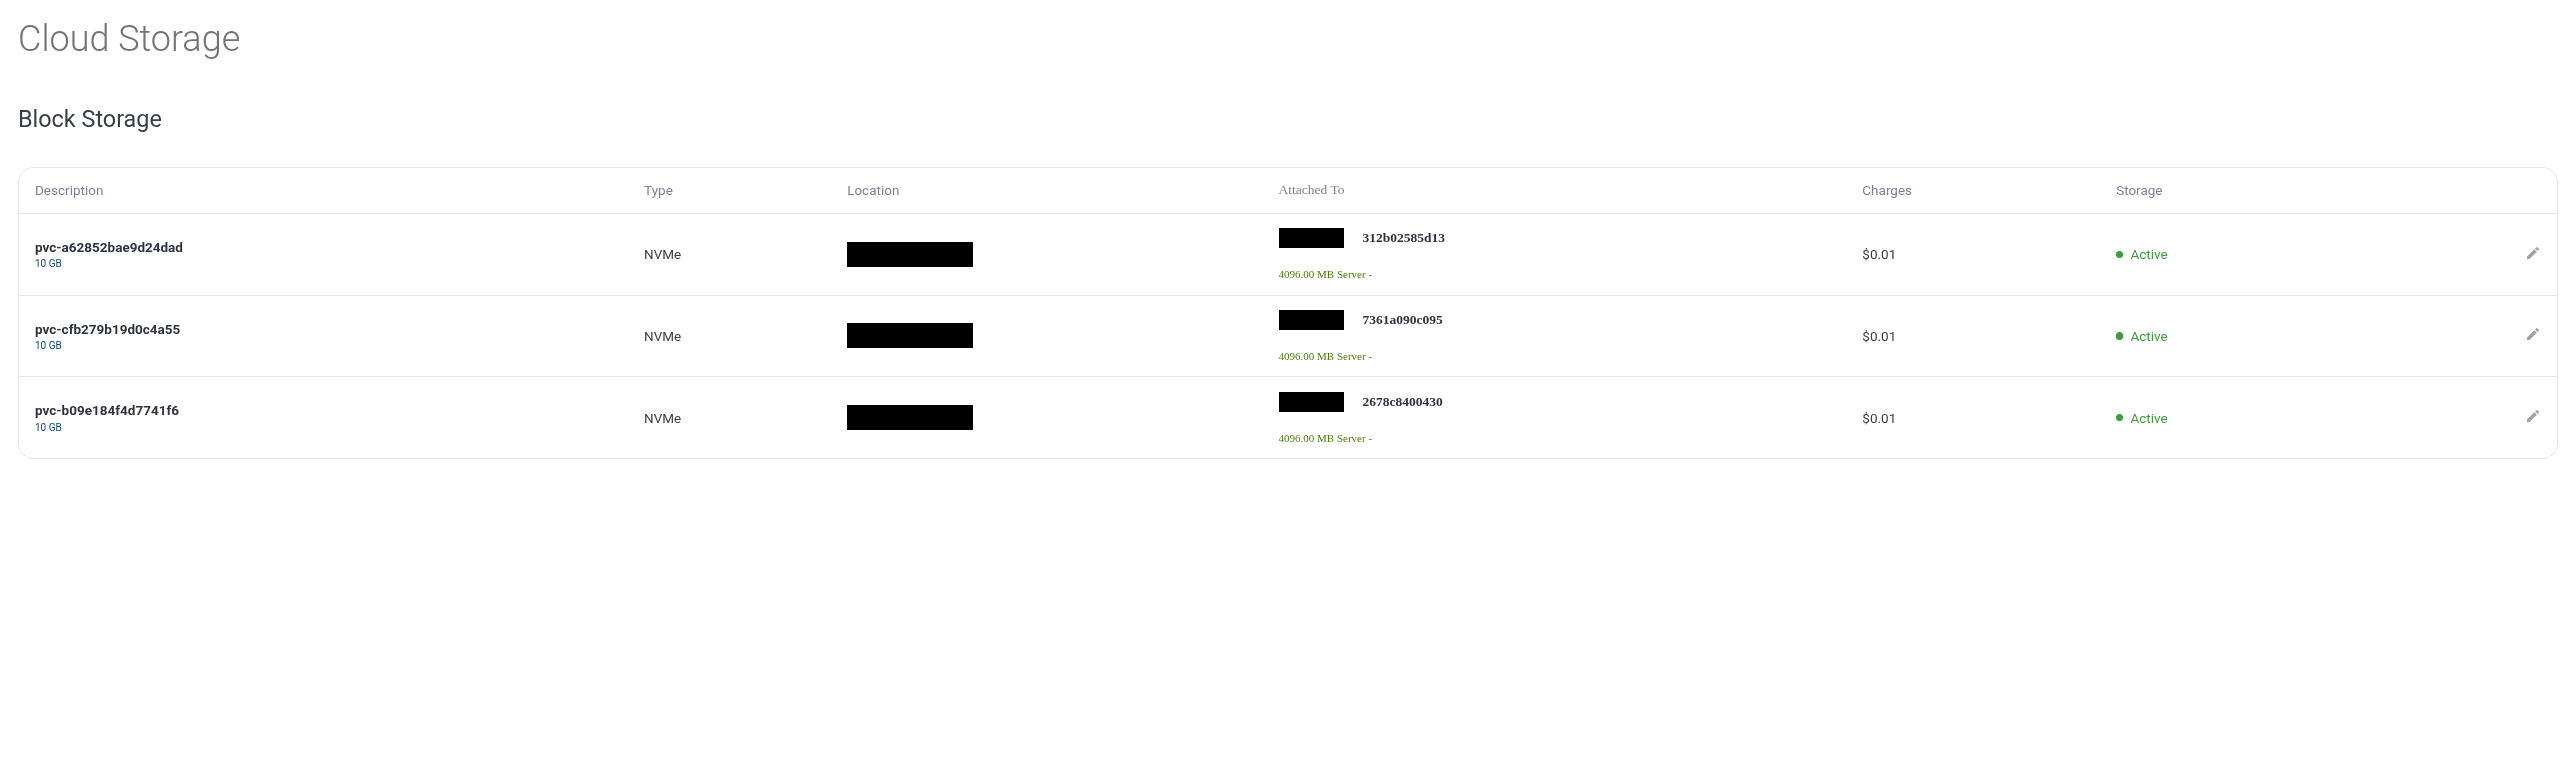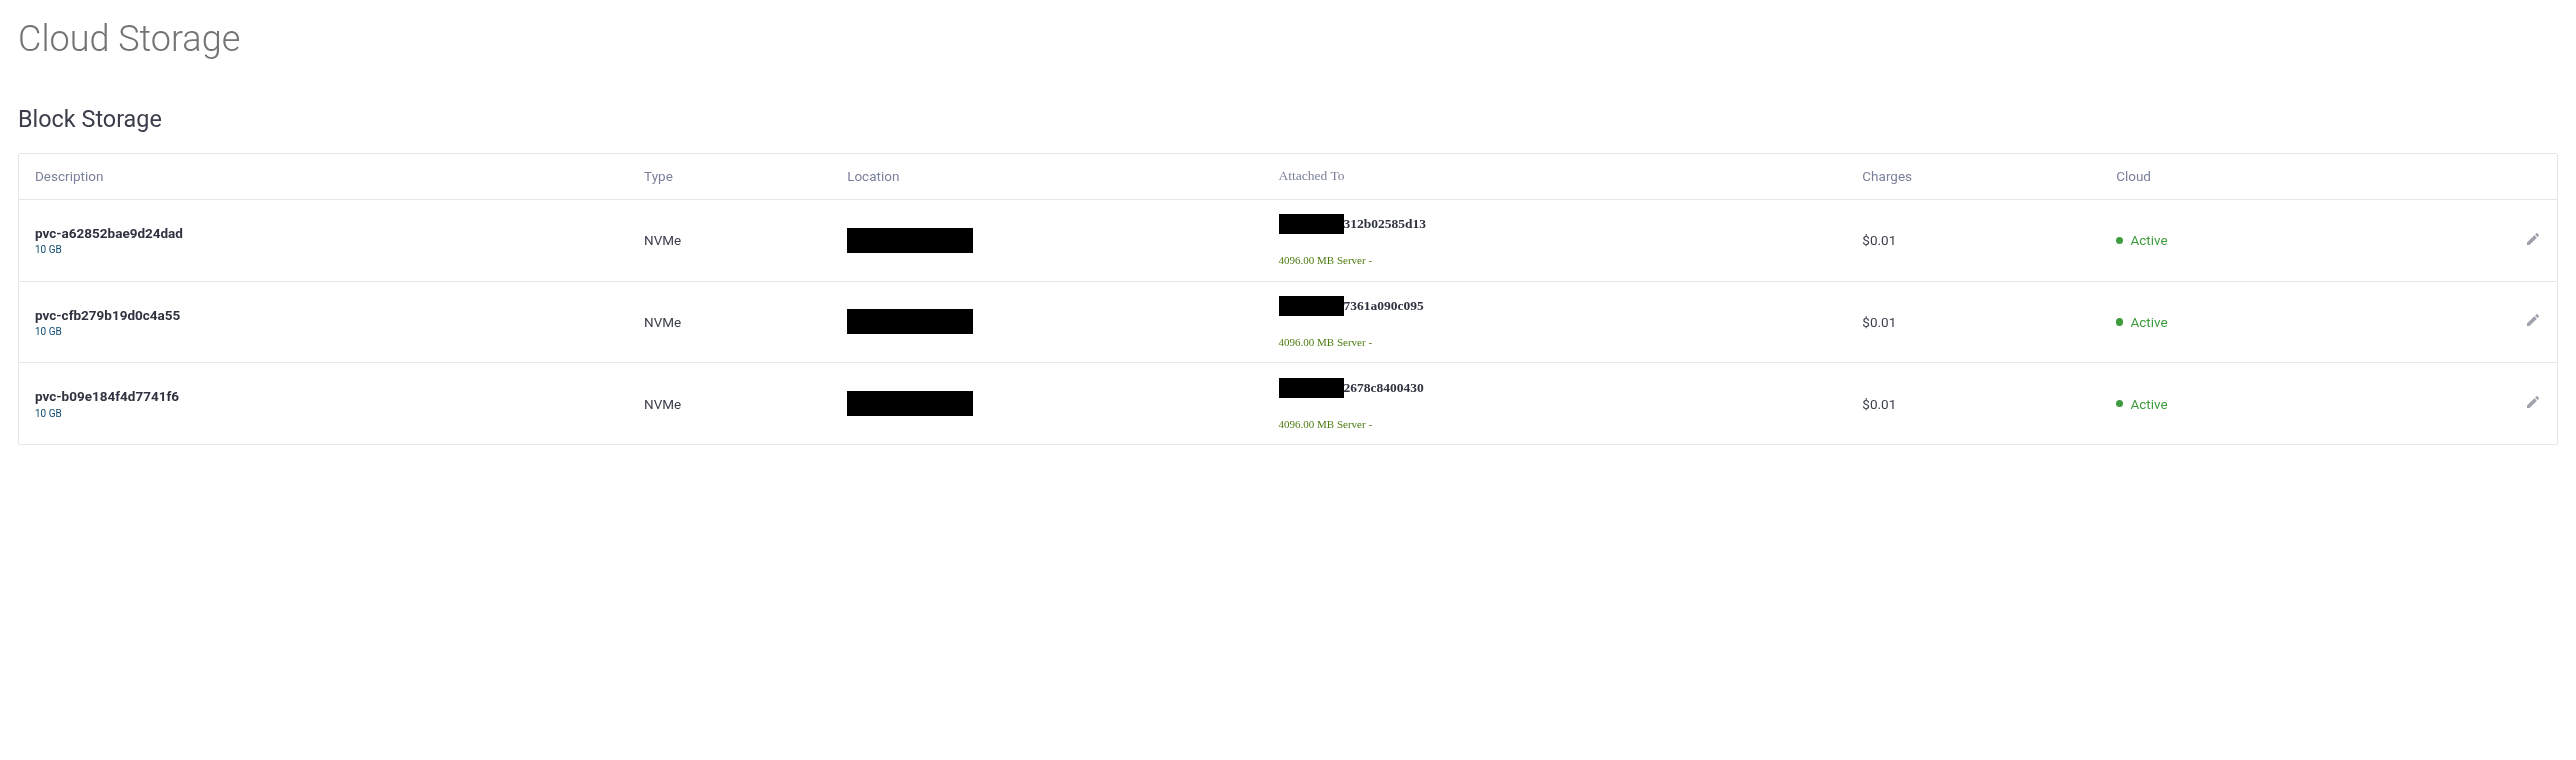--- a/index.html
+++ b/index.html
@@ -17,25 +17,25 @@
       font-size: 36px;
       font-weight: 300;
       color: #737373;
       margin-bottom: 45px;
       margin-left: 0px;
     }
     .section-title {
       font-size: 23.4px;
       font-weight: 400;
       color: #3b3e4a;
-      margin-bottom: 20px;
+      margin-bottom: 34px;
     }
     .table-container {
       border: 0.9px solid #e5e6ea;
-      border-radius: 2px;
+      border-radius: 15px;
       overflow: hidden;
     }
     table {
       width: 100%;
       border-collapse: collapse;
     }
     thead th {
       text-align: left;
       padding: 14.4px 16px;
       font-weight: 400;
@@ -80,20 +80,21 @@
     .redacted-inline {
       display: inline-block;
       background: #000;
       width: 65px;
       height: 20px;
       vertical-align: middle;
     }
     .attached-id {
       font-weight: 700;
       color: #2f3340;
+      padding-left: 19px;
     }
     .server-info {
       color: #4d7c0f;
       font-size: 11px;
       margin-top: 20px;
     }
     .status-cell {
       display: flex;
       align-items: center;
       gap: 7.2px;
@@ -134,21 +135,21 @@
 
 <div class="table-container">
   <table>
     <thead>
       <tr>
         <th>Description</th>
         <th>Type</th>
         <th>Location</th>
         <th>Attached To</th>
         <th>Charges</th>
-        <th>Cloud</th>
+        <th>Storage</th>
         <th></th>
       </tr>
     </thead>
     <tbody>
 
       <tr>
         <td>
           <div class="desc-name">pvc-a62852bae9d24dad</div>
           <div class="desc-size">10 GB</div>
         </td>

